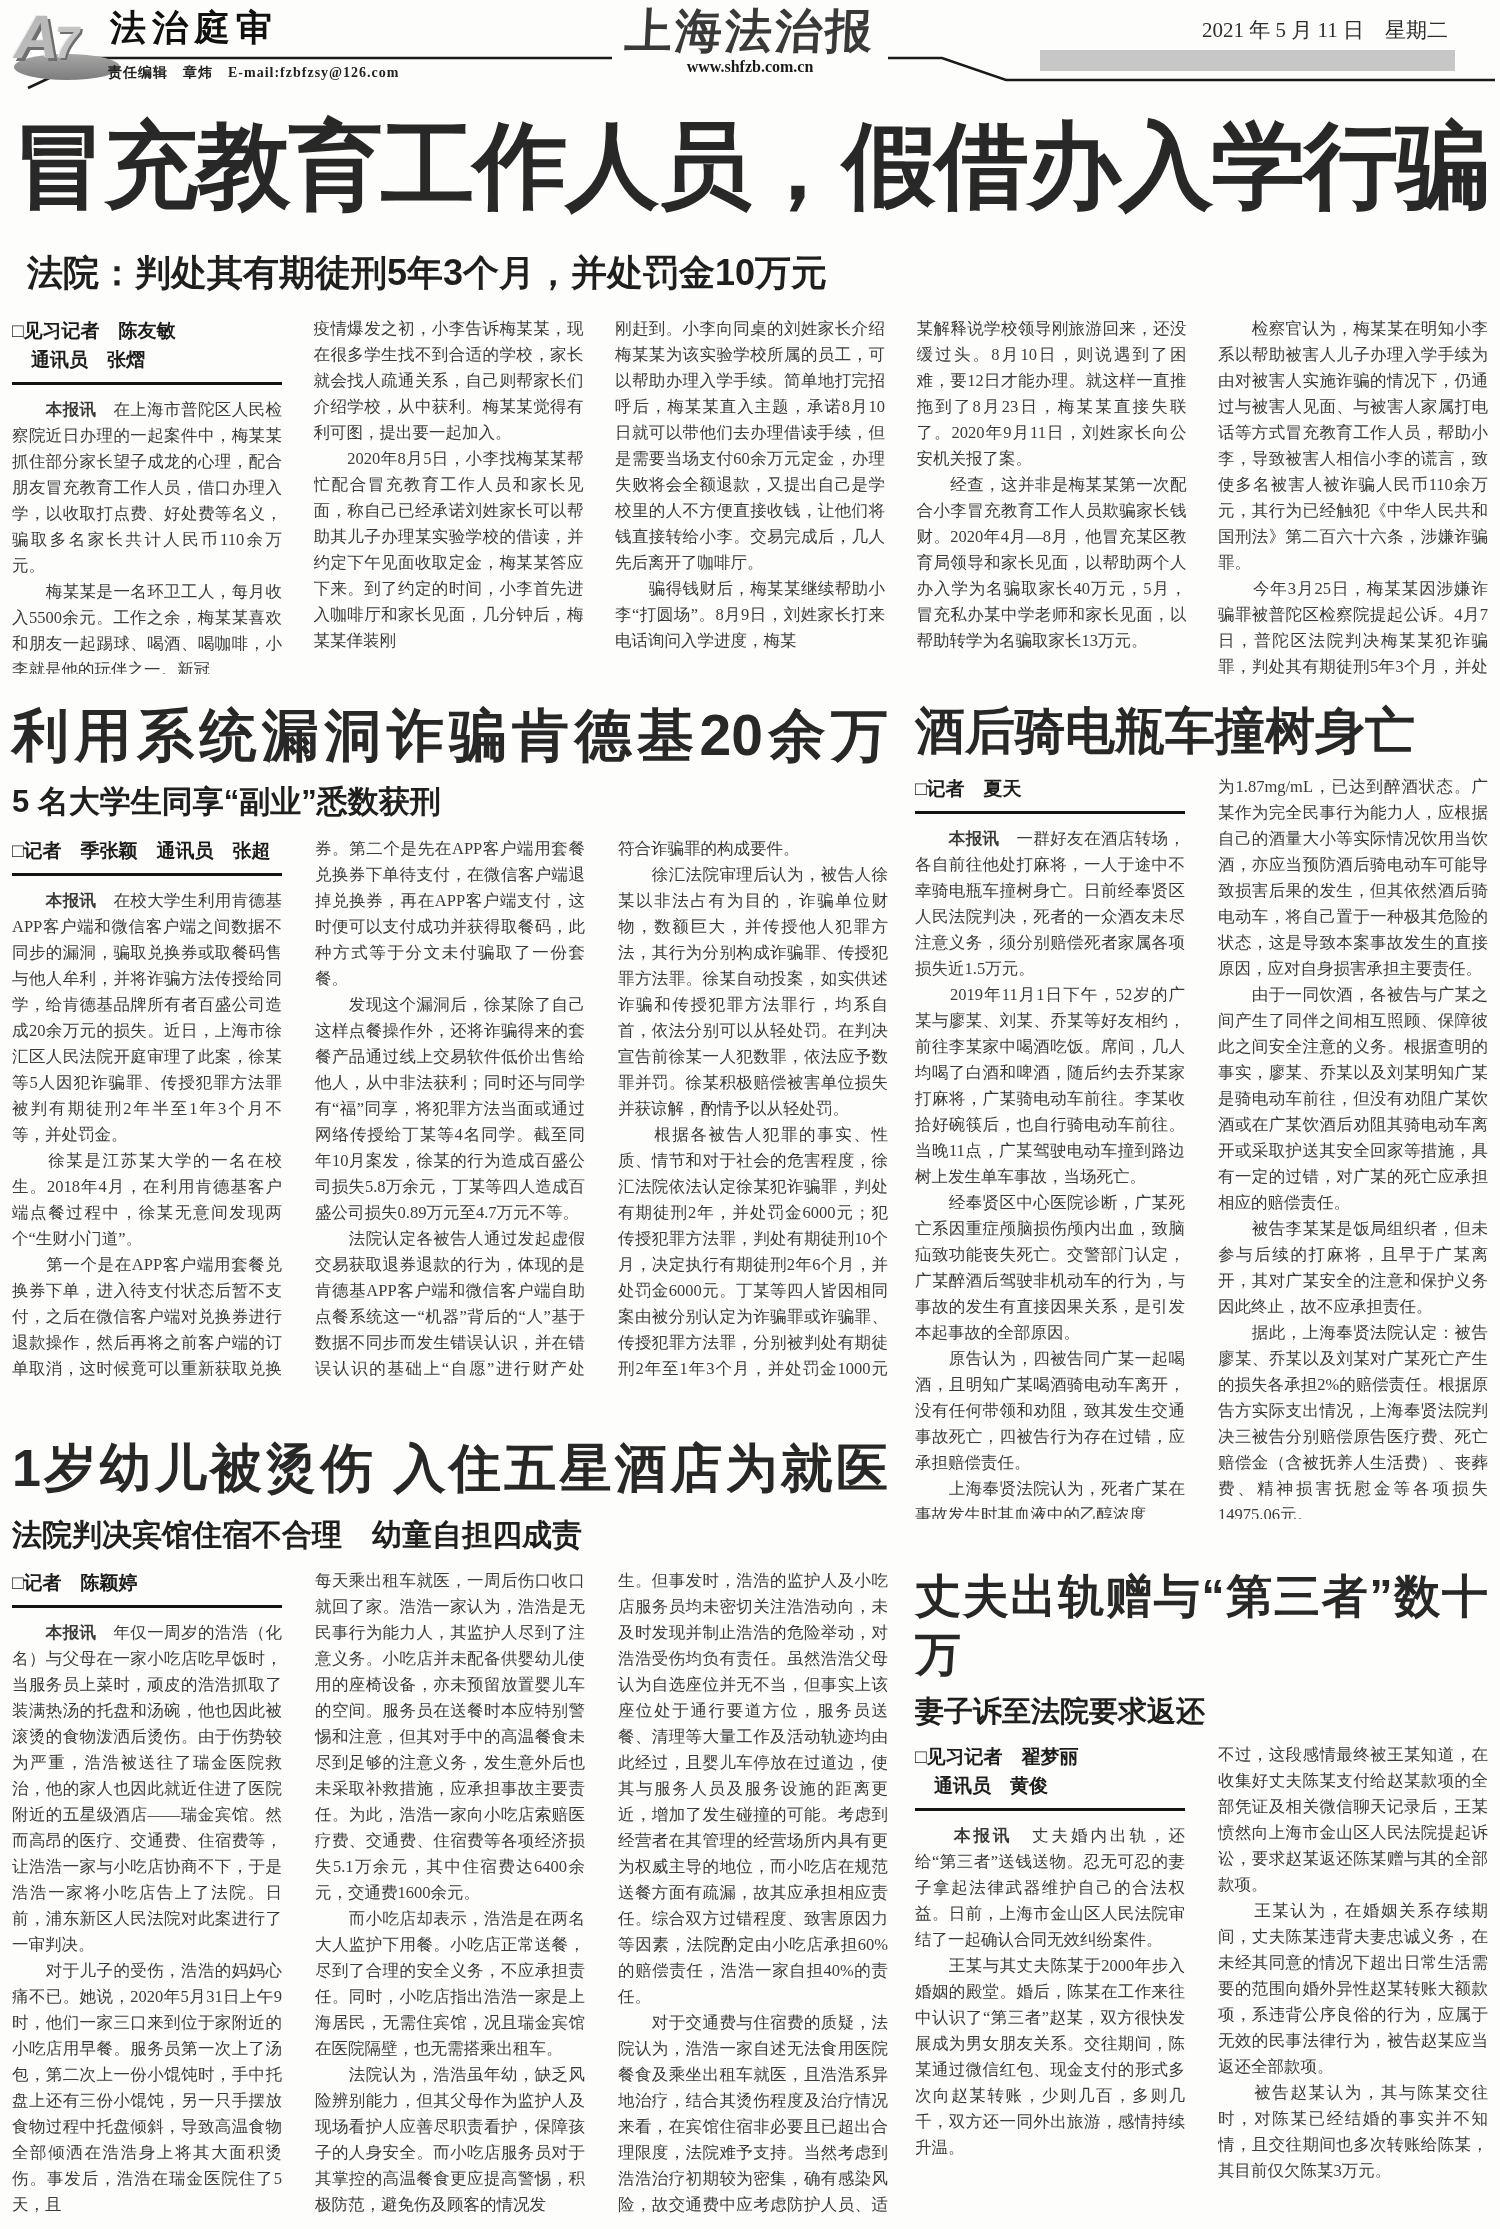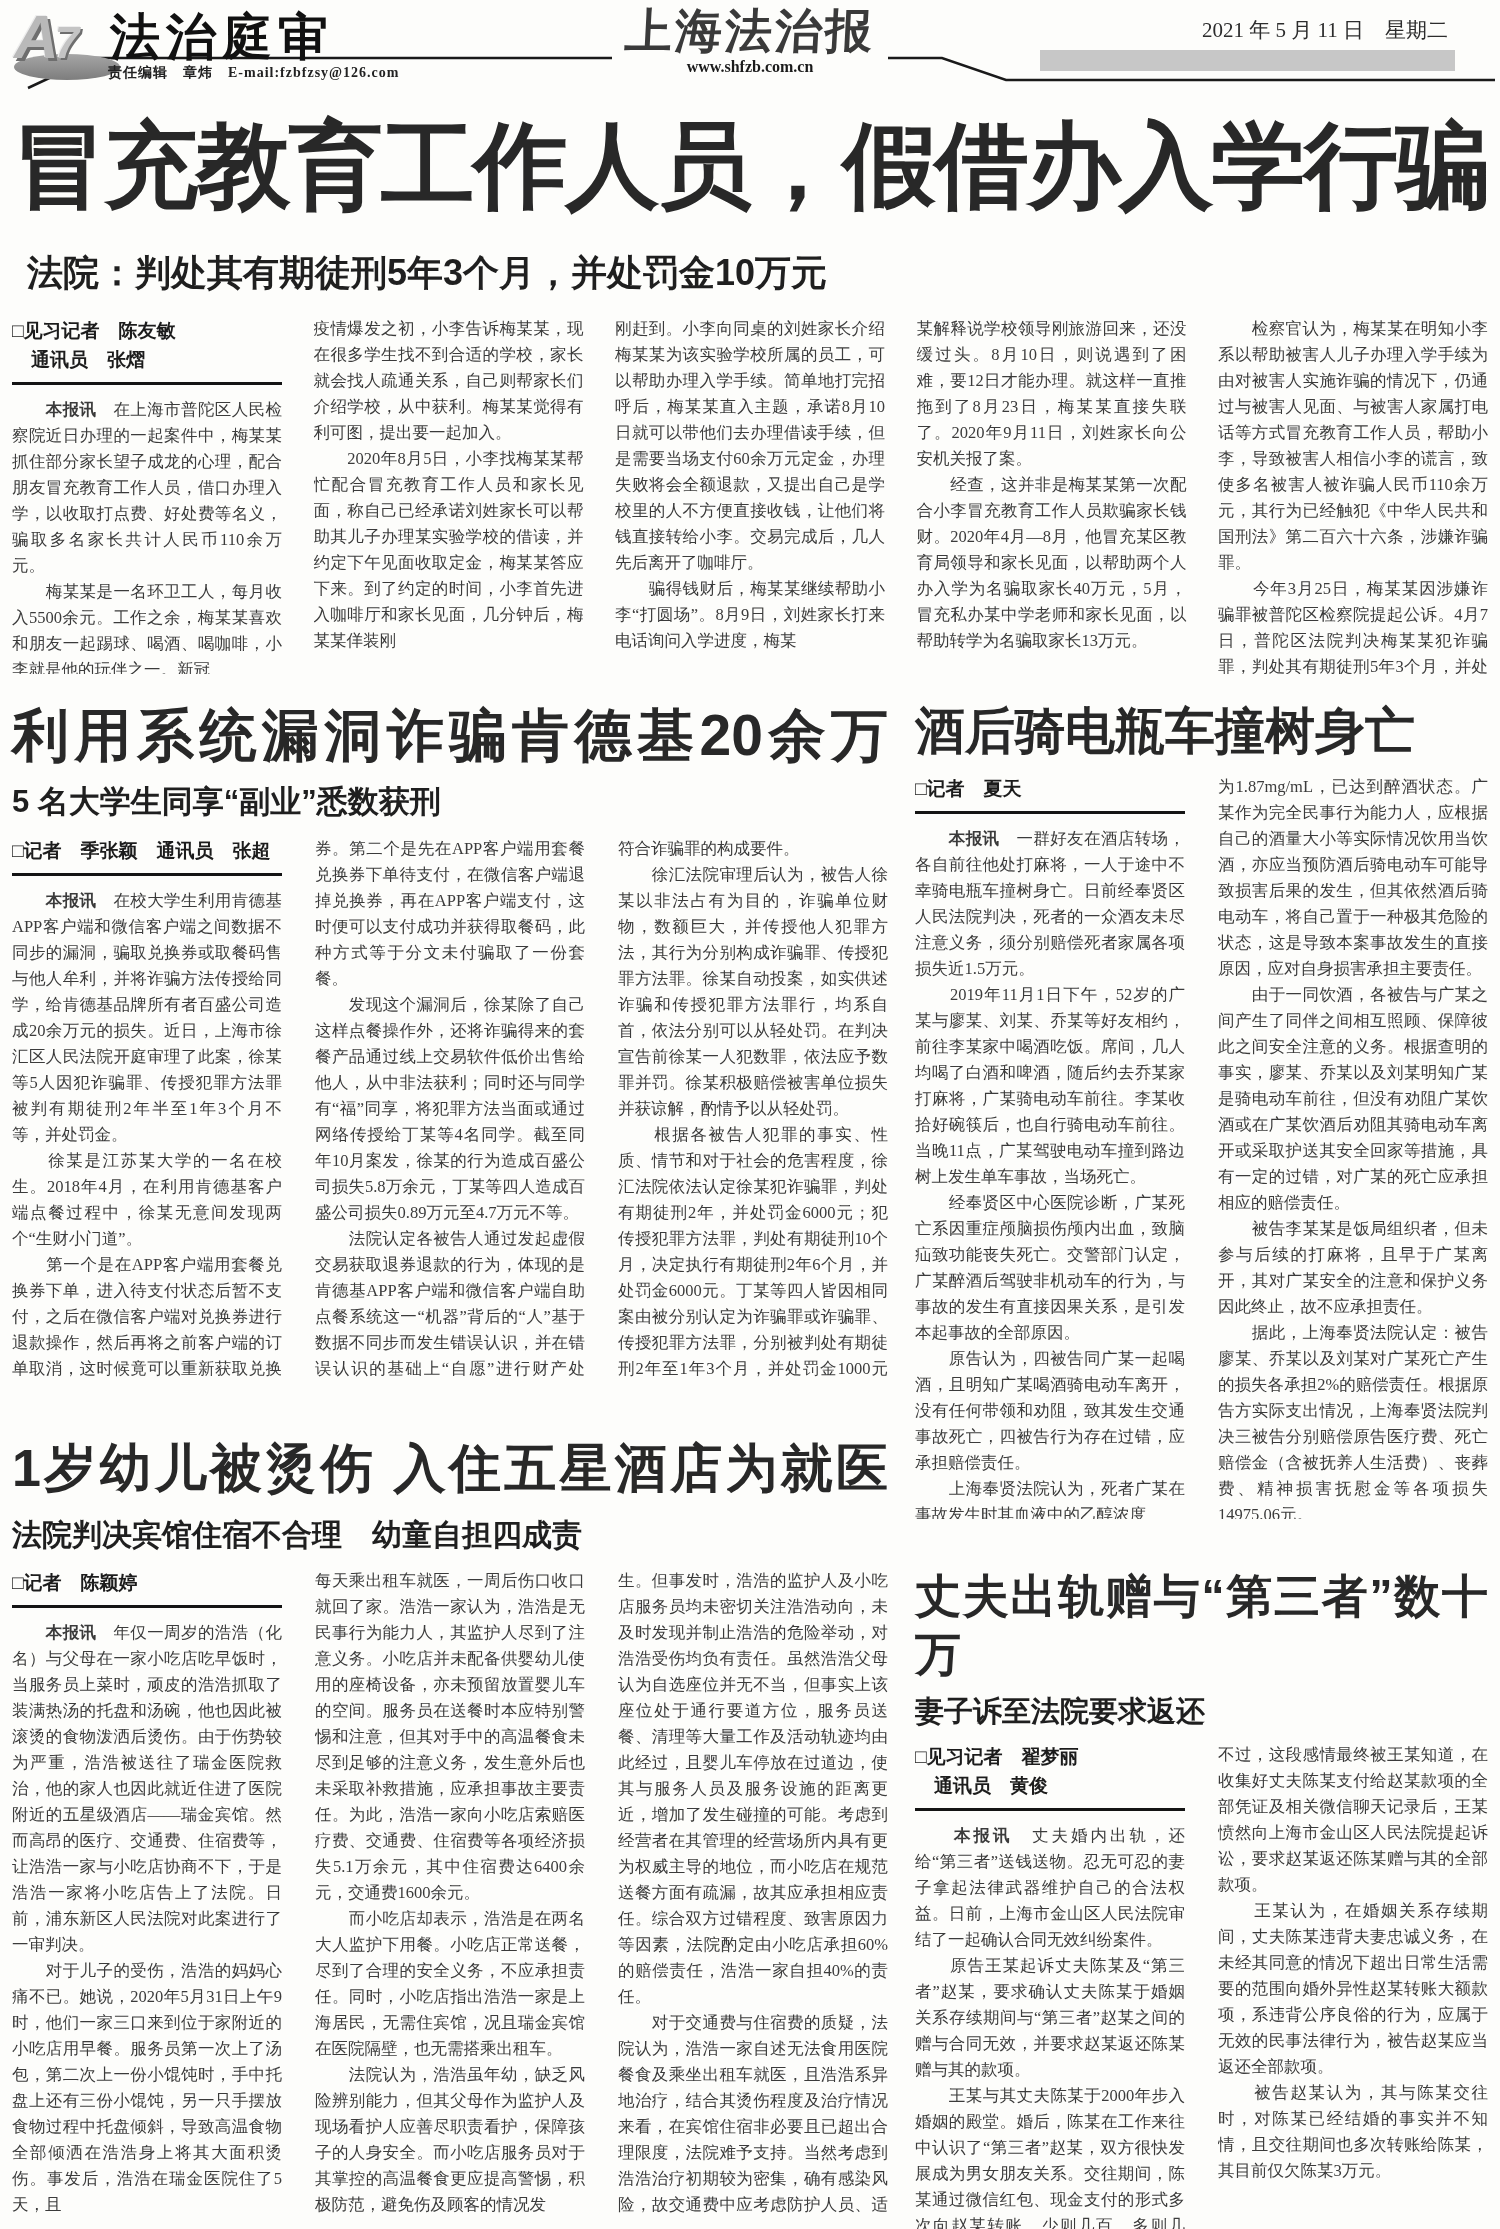--- a/index.html
+++ b/index.html
@@ -14,21 +14,21 @@
   .badge{position:absolute;left:14px;top:2px;width:110px;height:86px;font-style:italic;}
   .badge .ell{position:absolute;left:0;top:52px;width:106px;height:26px;border-radius:50%;
     background:linear-gradient(#a6a6a6,#7d7d7d);}
   .badge .bA{position:relative;z-index:2;font-family:"Liberation Sans","DejaVu Sans",sans-serif;
     font-weight:900;font-size:62px;line-height:70px;color:#b9b9b9;
     text-shadow:3px 3px 0 #6e6e6e,-1px -1px 0 #ededed;}
   .badge .b7{position:relative;z-index:2;font-family:"Liberation Sans","DejaVu Sans",sans-serif;
     font-weight:900;font-size:44px;color:#c4c4c4;margin-left:-4px;
     text-shadow:2px 2px 0 #6e6e6e,-1px -1px 0 #ededed;}
   .sec-title{position:absolute;left:110px;top:4px;font-family:Liberation Mono, monospace;
-    font-weight:900;font-size:50px;letter-spacing:6px;color:#111;}
+    font-weight:900;font-size:36px;letter-spacing:6px;color:#111;}
   .editor{position:absolute;left:108px;top:64px;font-weight:bold;font-size:14px;letter-spacing:1px;color:#222;}
   .masthead{position:absolute;left:590px;top:0;width:320px;text-align:center;
     font-weight:bold;font-size:47px;letter-spacing:3px;color:#3a3a3a;transform:skewX(-3deg);}
   .website{position:absolute;left:590px;top:58px;width:320px;text-align:center;
     font-weight:bold;font-size:16px;color:#1a1a1a;}
   .date{position:absolute;right:52px;top:16px;font-size:21px;color:#2c2c2c;}
   .graybar{position:absolute;left:1040px;top:50px;width:415px;height:21px;background:#c7c7c7;}
   
   .pad{padding:0 12px;}
   .h-sans{font-family:"Liberation Sans","DejaVu Sans",sans-serif;font-weight:900;color:#282828;margin:0;}
@@ -203,21 +203,20 @@
         <h1 class="h-sans headline just">丈夫出轨赠与“第三者”数十万</h1>
         <h2 class="subhead">妻子诉至法院要求返还</h2>
         <div class="cols">
           <div class="col">
             <div class="byline">
                 <div>□见习记者　翟梦丽</div>
                 <div>　通讯员　黄俊</div>
               </div>
             <div>
                 <p>　　<b>本报讯</b>　丈夫婚内出轨，还给“第三者”送钱送物。忍无可忍的妻子拿起法律武器维护自己的合法权益。日前，上海市金山区人民法院审结了一起确认合同无效纠纷案件。</p>
-                <p>　　原告王某起诉丈夫陈某及“第三者”赵某，要求确认丈夫陈某于婚姻关系存续期间与“第三者”赵某之间的赠与合同无效，并要求赵某返还陈某赠与其的款项。</p>
                 <p>　　王某与其丈夫陈某于2000年步入婚姻的殿堂。婚后，陈某在工作来往中认识了“第三者”赵某，双方很快发展成为男女朋友关系。交往期间，陈某通过微信红包、现金支付的形式多次向赵某转账，少则几百，多则几千，双方还一同外出旅游，感情持续升温。</p>
               </div>
           </div>
           <div class="col">
               <p>不过，这段感情最终被王某知道，在收集好丈夫陈某支付给赵某款项的全部凭证及相关微信聊天记录后，王某愤然向上海市金山区人民法院提起诉讼，要求赵某返还陈某赠与其的全部款项。</p>
               <p>　　王某认为，在婚姻关系存续期间，丈夫陈某违背夫妻忠诚义务，在未经其同意的情况下超出日常生活需要的范围向婚外异性赵某转账大额款项，系违背公序良俗的行为，应属于无效的民事法律行为，被告赵某应当返还全部款项。</p>
               <p>　　被告赵某认为，其与陈某交往时，对陈某已经结婚的事实并不知情，且交往期间也多次转账给陈某，其目前仅欠陈某3万元。</p>
             </div>
         </div>
       </section>

